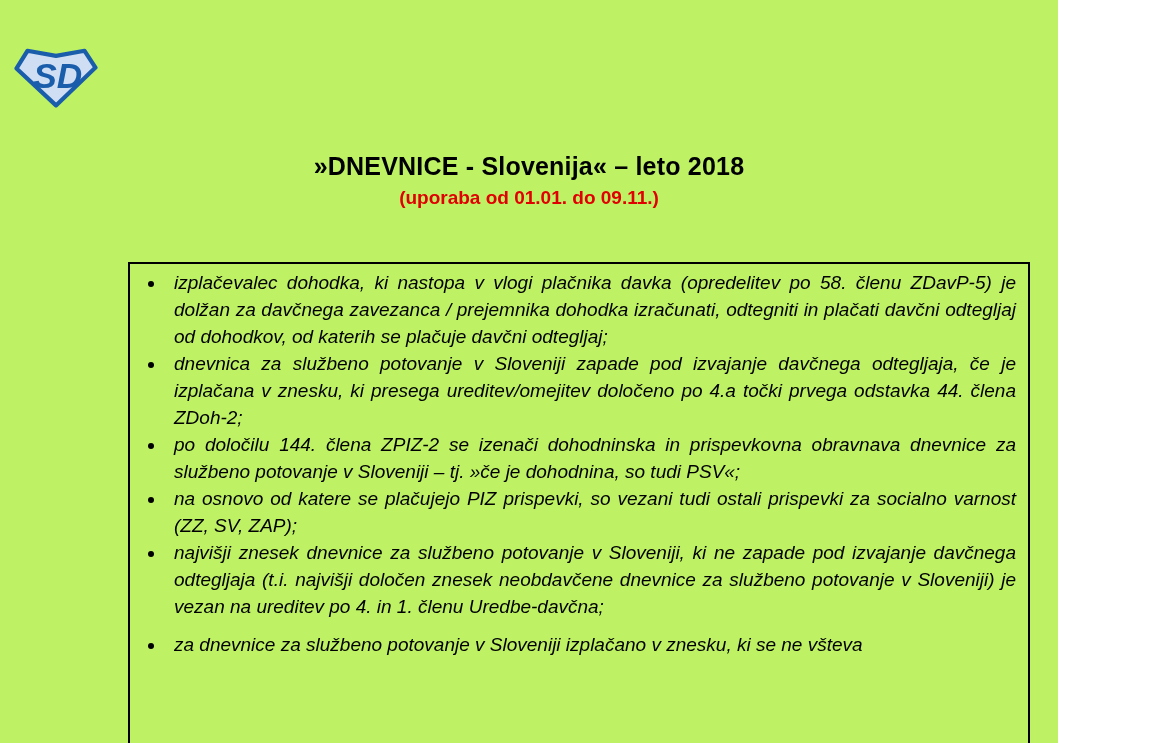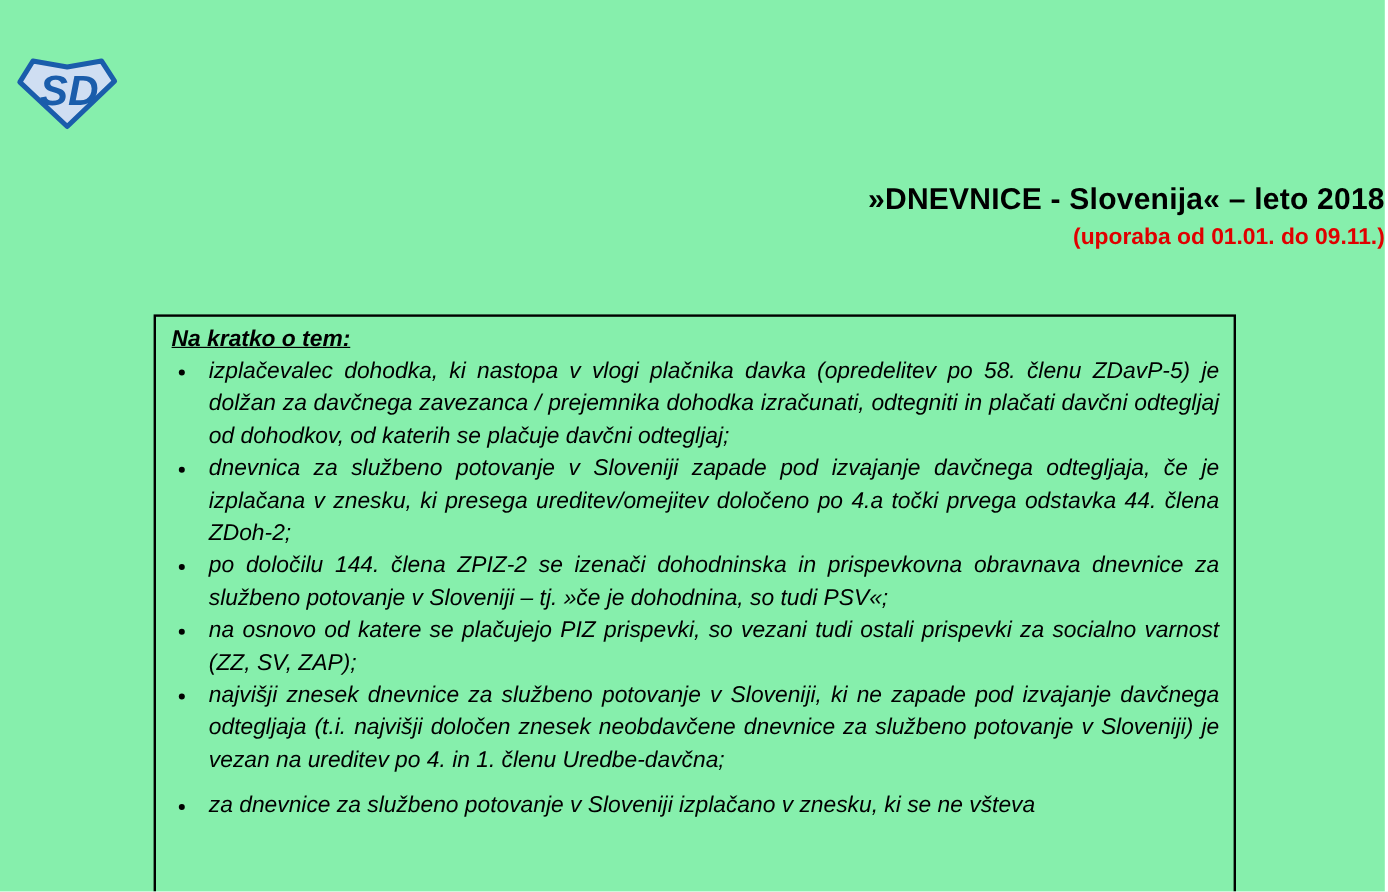--- a/index.html
+++ b/index.html
@@ -3,23 +3,23 @@
 <meta charset="utf-8">
 <style>
   html, body {
     margin: 0;
     padding: 0;
     background: #ffffff;
     font-family: "Liberation Sans", sans-serif;
   }
   .page {
     position: relative;
-    width: 1154px;
+    width: 1058px;
     height: 743px;
-    background: #86efac;
+    background: #bef264;
     overflow: hidden;
   }
   .logo {
     position: absolute;
     left: 14px;
     top: 44px;
     width: 84px;
     height: 64px;
   }
   .header {
@@ -28,29 +28,27 @@
     left: 0;
     right: 0;
     text-align: center;
   }
   .page-title {
     font-size: 25px;
     line-height: 27px;
     font-weight: bold;
     color: #000000;
     letter-spacing: 0.2px;
-    text-align: right;
   }
   .page-subtitle {
     margin-top: 7px;
     font-size: 19px;
     line-height: 21px;
     font-weight: bold;
     color: #e00000;
-    text-align: right;
   }
   .info-box {
     position: absolute;
     left: 128px;
     top: 262px;
     width: 902px;
     height: 600px; 
     box-sizing: border-box;
     border: 2px solid #000000;
     padding: 5px 12px 0 13px;
@@ -86,21 +84,20 @@
     <polygon points="3,29 16,8 50,14 84,8 97,28 50,73" fill="#cfdef2" stroke="#1a5dab" stroke-width="5" stroke-linejoin="round"></polygon>
     <text x="52" y="52" text-anchor="middle" font-family="Liberation Sans, sans-serif" font-size="42" font-weight="bold" font-style="italic" fill="#1a5dab">SD</text>
   </svg>
 
   <div class="header">
     <div class="page-title" style="color: rgb(0, 0, 0);">»DNEVNICE - Slovenija« – leto 2018</div>
     <div class="page-subtitle" style="color: rgb(224, 0, 0);">(uporaba od 01.01. do 09.11.)</div>
   </div>
 
   <div class="info-box">
-    <div class="info-box-heading">Na kratko o tem:</div>
     <ul class="bullet-list">
       <li>izplačevalec dohodka, ki nastopa v vlogi plačnika davka (opredelitev po 58. členu ZDavP-5) je dolžan za davčnega zavezanca / prejemnika dohodka izračunati, odtegniti in plačati davčni odtegljaj od dohodkov, od katerih se plačuje davčni odtegljaj;</li>
       <li>dnevnica za službeno potovanje v Sloveniji zapade pod izvajanje davčnega odtegljaja, če je izplačana v znesku, ki presega ureditev/omejitev določeno po 4.a točki prvega odstavka 44. člena ZDoh-2;</li>
       <li>po določilu 144. člena ZPIZ-2 se izenači dohodninska in prispevkovna obravnava dnevnice za službeno potovanje v Sloveniji – tj. »če je dohodnina, so tudi PSV«;</li>
       <li>na osnovo od katere se plačujejo PIZ prispevki, so vezani tudi ostali prispevki za socialno varnost (ZZ, SV, ZAP);</li>
       <li>najvišji znesek dnevnice za službeno potovanje v Sloveniji, ki ne zapade pod izvajanje davčnega odtegljaja (t.i. najvišji določen znesek neobdavčene dnevnice za službeno potovanje v Sloveniji) je vezan na ureditev po 4. in 1. členu Uredbe-davčna;</li>
       <li class="spaced">za dnevnice za službeno potovanje v Sloveniji izplačano v znesku, ki se ne všteva</li>
     </ul>
   </div>
 

